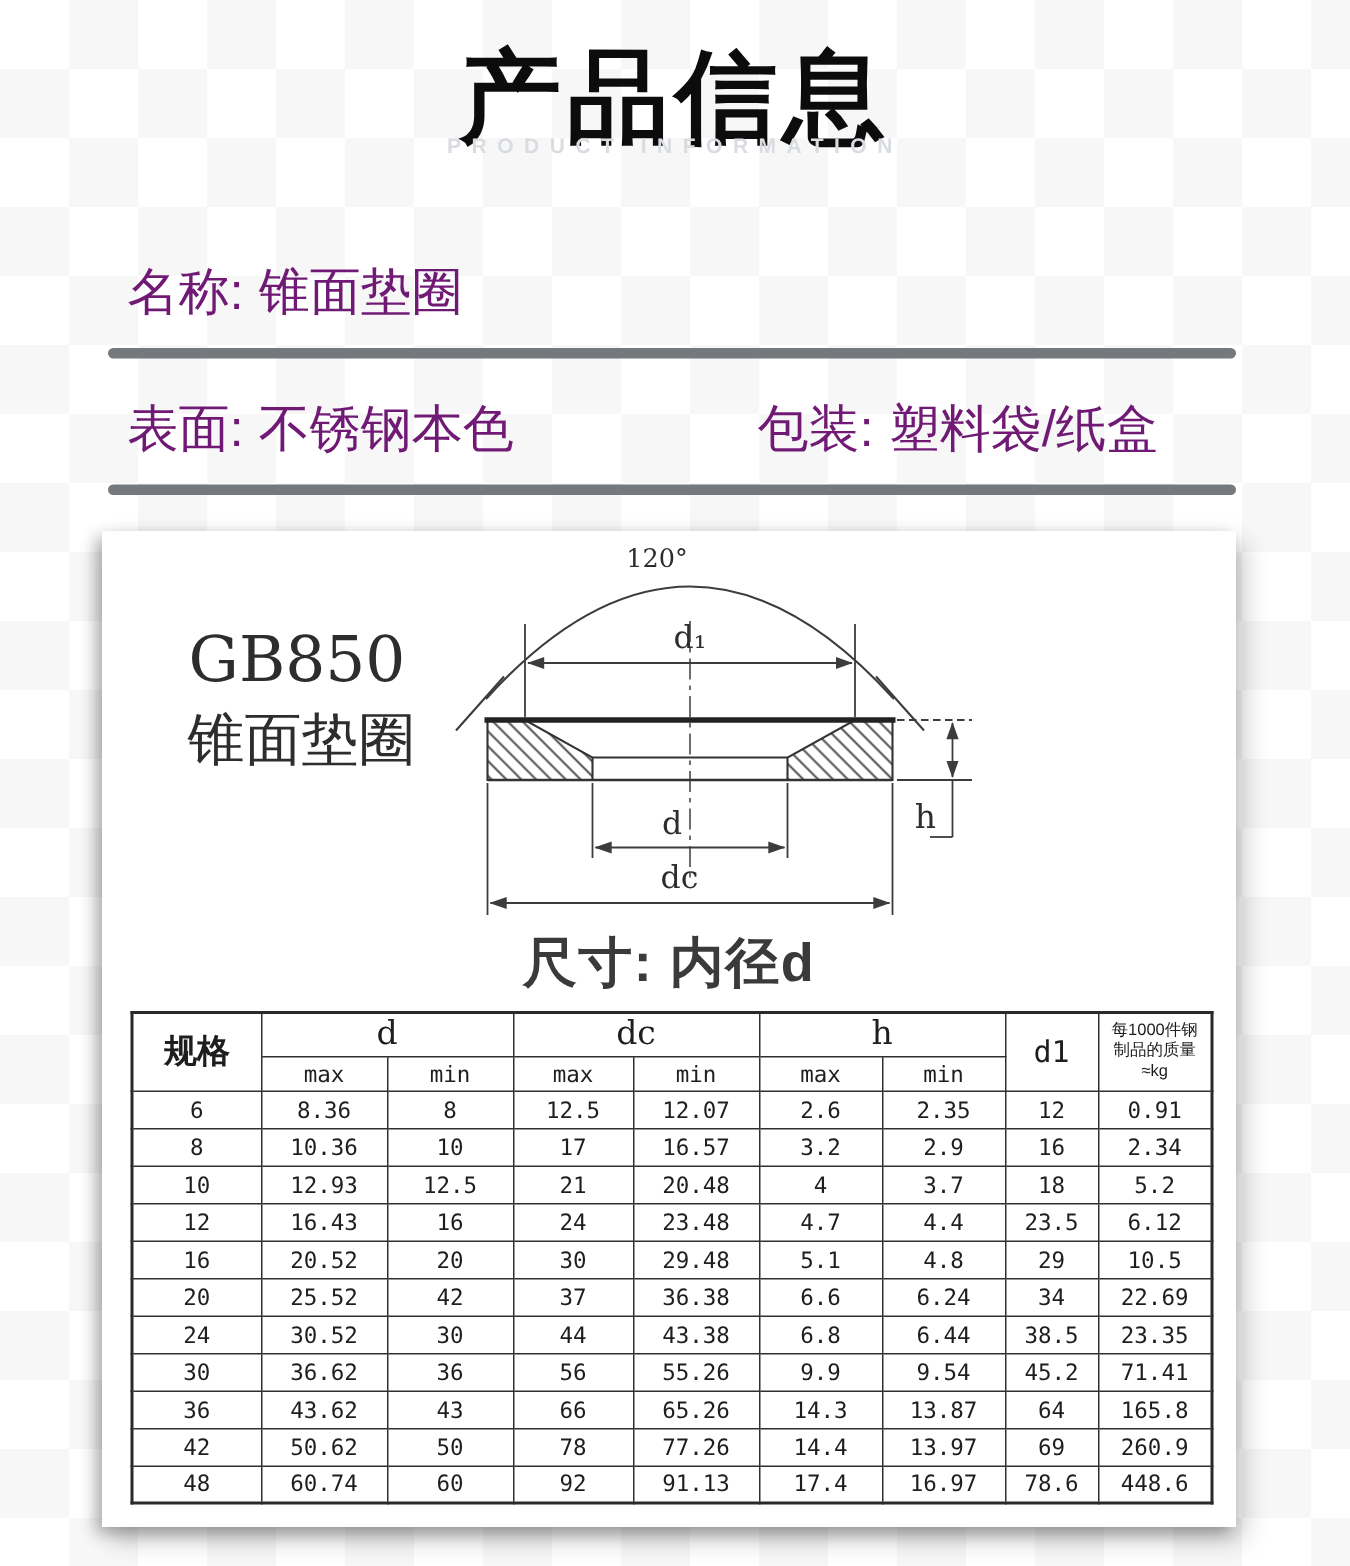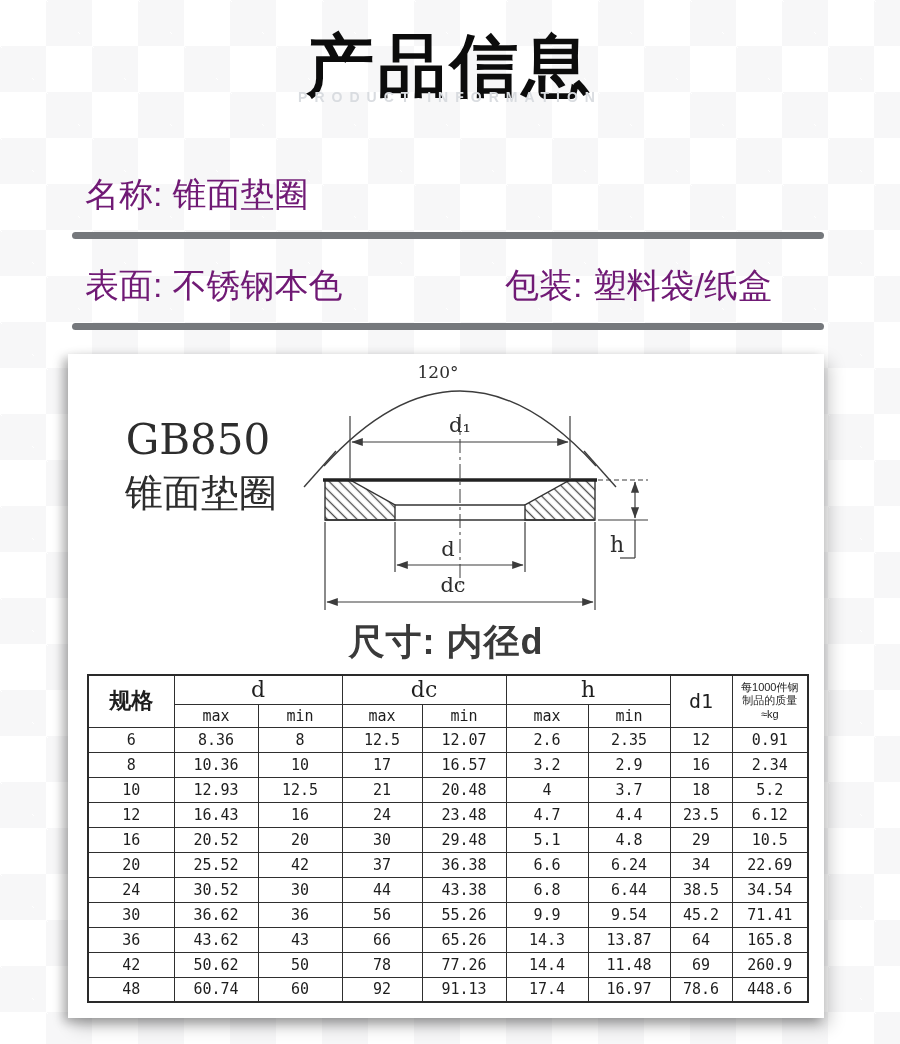--- a/index.html
+++ b/index.html
@@ -270,21 +270,21 @@
         </tr>
         <tr>
           <td>24</td>
           <td>30.52</td>
           <td>30</td>
           <td>44</td>
           <td>43.38</td>
           <td>6.8</td>
           <td>6.44</td>
           <td>38.5</td>
-          <td>34.54</td>
+          <td>23.35</td>
         </tr>
         <tr>
           <td>30</td>
           <td>36.62</td>
           <td>36</td>
           <td>56</td>
           <td>55.26</td>
           <td>9.9</td>
           <td>9.54</td>
           <td>45.2</td>
@@ -301,21 +301,21 @@
           <td>64</td>
           <td>165.8</td>
         </tr>
         <tr>
           <td>42</td>
           <td>50.62</td>
           <td>50</td>
           <td>78</td>
           <td>77.26</td>
           <td>14.4</td>
-          <td>11.48</td>
+          <td>13.97</td>
           <td>69</td>
           <td>260.9</td>
         </tr>
         <tr>
           <td>48</td>
           <td>60.74</td>
           <td>60</td>
           <td>92</td>
           <td>91.13</td>
           <td>17.4</td>

